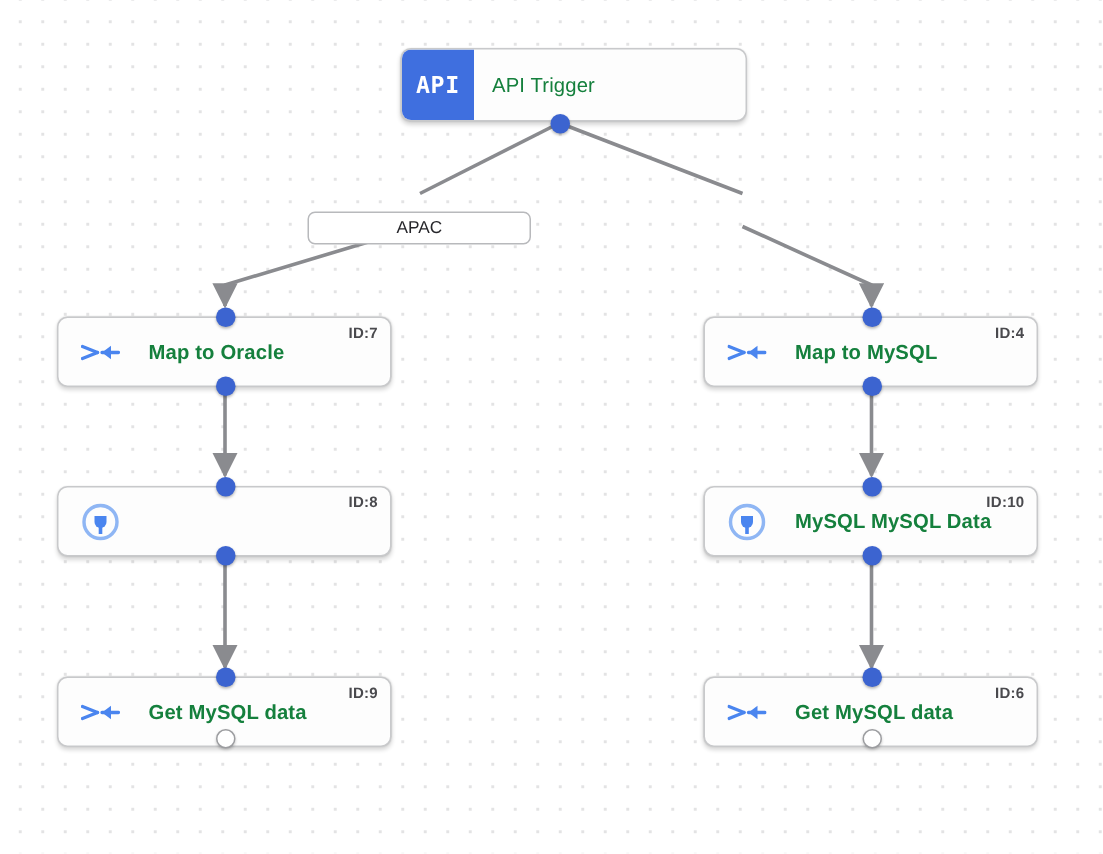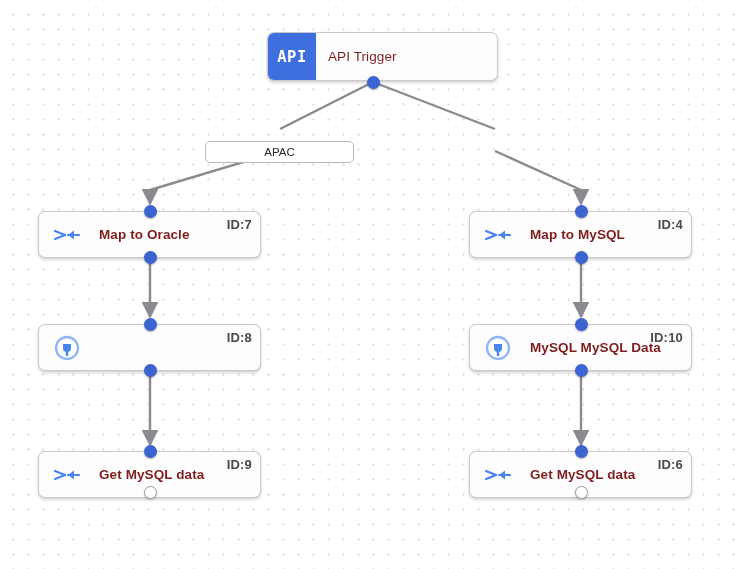--- a/index.html
+++ b/index.html
@@ -51,30 +51,30 @@
   .node .node-icon {
     flex: 0 0 auto;
     display: flex;
     align-items: center;
     justify-content: center;
   }
 
   .node .node-title {
     font-size: 13.5px;
     font-weight: bold;
-    color: #7f1d1d;
+    color: #15803d;
     letter-spacing: 0.1px;
     white-space: nowrap;
   }
 
   .node .node-id {
     position: absolute;
     top: 5px;
     right: 8px;
-    font-size: 13px;
+    font-size: 10px;
     font-weight: bold;
     color: #4a4a4e;
     letter-spacing: 0.2px;
   }
 
   
   #node-trigger {
     left: 257px;
     top: 32px;
     width: 231px;

